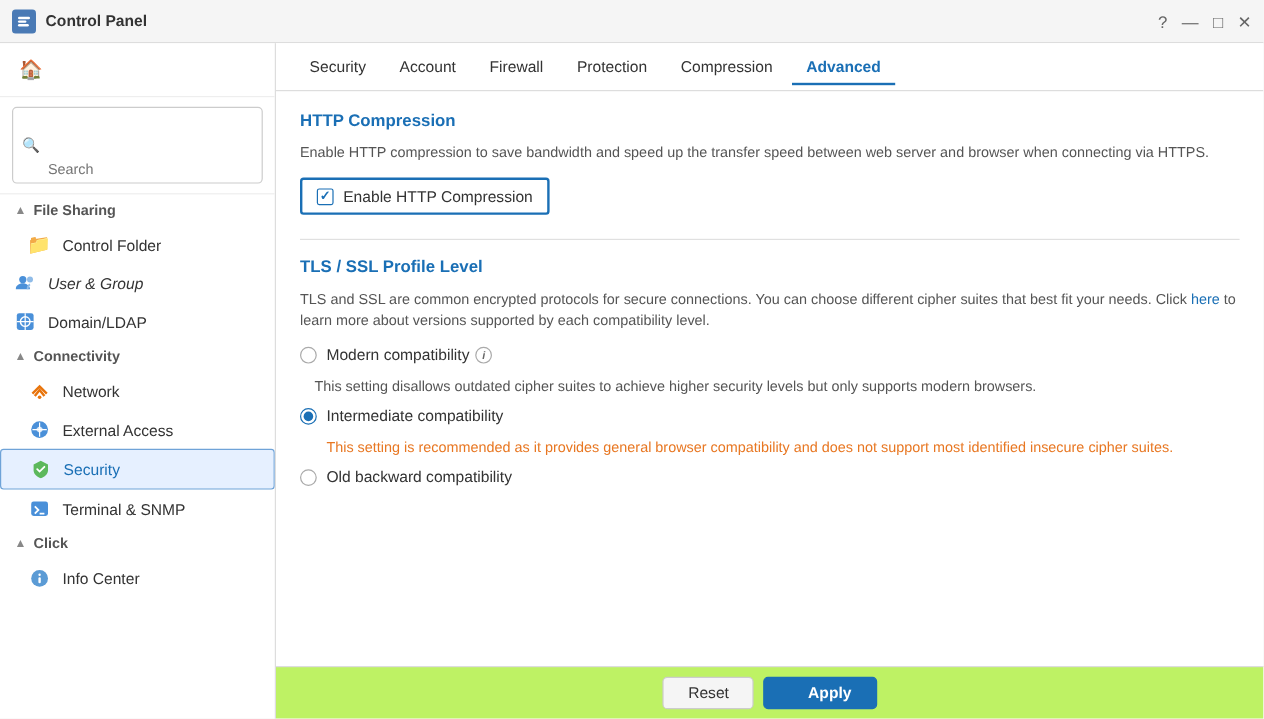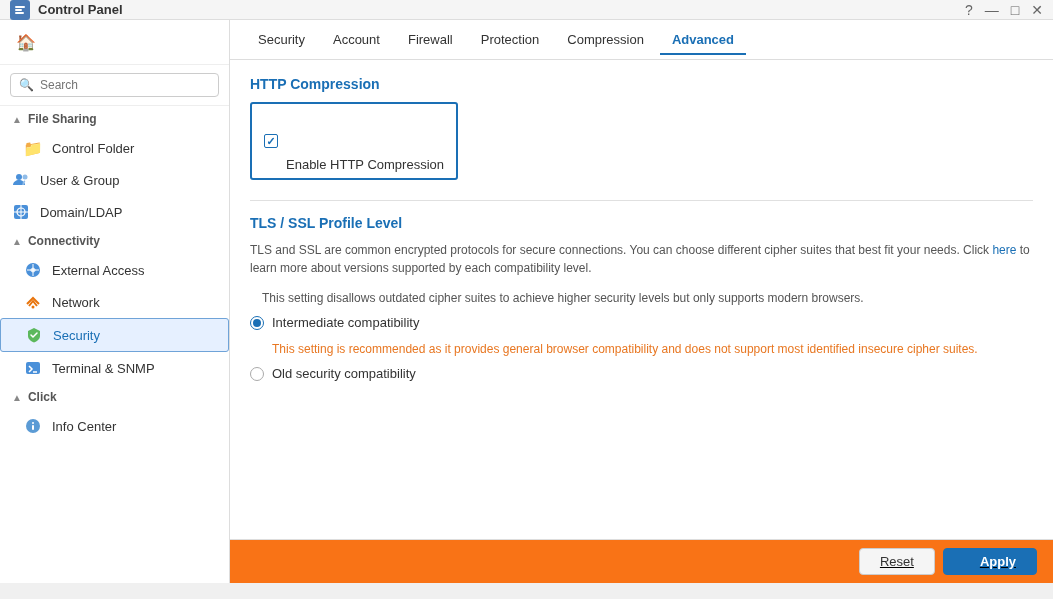--- a/index.html
+++ b/index.html
@@ -2,21 +2,21 @@
 <html><head>
   <meta charset="utf-8">
   <style>
     * { margin: 0; padding: 0; box-sizing: border-box; }
     body { font-family: Arial, sans-serif; font-size: 13px; background: #f0f0f0; width: 1053px; height: 599px; overflow: hidden; }
     
     
     .title-bar {
       display: flex; align-items: center; justify-content: space-between;
       background: #f5f5f5; border-bottom: 1px solid #ddd;
-      height: 20px; padding: 0 10px;
+      height: 36px; padding: 0 10px;
     }
     .title-bar-left { display: flex; align-items: center; gap: 8px; }
     .title-bar-icon { width: 20px; height: 20px; background: #4a7ab5; border-radius: 3px; display: flex; align-items: center; justify-content: center; }
     .title-bar-title { font-size: 13px; font-weight: bold; color: #333; }
     .title-bar-controls { display: flex; gap: 12px; align-items: center; }
     .title-bar-btn { font-size: 14px; color: #666; cursor: pointer; background: none; border: none; }
 
     
     .main-layout { display: flex; height: calc(599px - 36px); }
 
@@ -28,21 +28,21 @@
     }
     .sidebar-search {
       padding: 8px 10px; border-bottom: 1px solid #eee;
     }
     .sidebar-search-inner {
       display: flex; align-items: center; gap: 6px;
       border: 1px solid #ccc; border-radius: 4px; padding: 4px 8px;
       background: #fff;
     }
     .sidebar-search-icon { color: #999; font-size: 12px; }
-    .sidebar-search-input { border: none; outline: none; font-size: 12px; color: #999; width: 100%; background: transparent; }
+    .sidebar-search-input { border: none; outline: none; font-size: 12px; color: #999; width: 100%; background: transparent; margin-top: 40px; }
     
     .sidebar-section-header {
       display: flex; align-items: center; gap: 6px;
       padding: 6px 12px; font-size: 12px; font-weight: bold; color: #555;
       cursor: pointer; user-select: none;
     }
     .sidebar-section-header .caret { font-size: 10px; color: #888; }
     
     .sidebar-item {
       display: flex; align-items: center; gap: 10px;
@@ -81,21 +81,21 @@
       display: inline-flex; align-items: center; gap: 8px;
       border: 2px solid #1a6fb5; border-radius: 3px; padding: 6px 12px;
       margin-bottom: 16px; cursor: pointer;
     }
     .checkbox-box {
       width: 14px; height: 14px; border: 1px solid #1a6fb5;
       background: #fff; display: flex; align-items: center; justify-content: center;
       border-radius: 2px;
     }
     .checkbox-box .check { color: #1a6fb5; font-size: 11px; font-weight: bold; }
-    .checkbox-label { font-size: 13px; color: #333; margin-top: 47px; }
+    .checkbox-label { font-size: 13px; color: #333; }
     
     .divider { border: none; border-top: 1px solid #e0e0e0; margin: 4px 0 14px 0; }
     
     
     .radio-option { display: flex; align-items: flex-start; gap: 8px; margin-bottom: 10px; }
     .radio-circle {
       width: 14px; height: 14px; border-radius: 50%; border: 1px solid #aaa;
       margin-top: 1px; display: flex; align-items: center; justify-content: center;
       flex-shrink: 0; background: #fff;
     }
@@ -108,22 +108,22 @@
     .radio-desc-gray { font-size: 12px; color: #555; margin-left: 12px; margin-bottom: 8px; line-height: 1.5; }
     
     .info-circle {
       display: inline-flex; align-items: center; justify-content: center;
       width: 14px; height: 14px; border-radius: 50%; border: 1px solid #aaa;
       font-size: 9px; color: #666; font-style: italic; font-weight: bold;
     }
     
     
     .content-footer {
-      display: flex; justify-content: flex-end; gap: 8px;
-      padding: 8px 16px; border-top: 1px solid #ddd; background: #f97316; text-decoration: underline;
+      display: flex; justify-content: center; gap: 8px;
+      padding: 8px 16px; border-top: 1px solid #ddd; background: #bef264;
     }
     .btn { padding: 5px 20px; border-radius: 4px; font-size: 13px; cursor: pointer; }
     .btn-reset { background: #f5f5f5; border: 1px solid #ccc; color: #333; }
     .btn-apply { background: #1a6fb5; border: 1px solid #1a6fb5; color: #fff; font-weight: bold; padding-left: 36px; }
     
     a { color: #1a6fb5; text-decoration: none; }
 
     
     .content-body::-webkit-scrollbar { width: 6px; }
     .content-body::-webkit-scrollbar-track { background: #f0f0f0; }
@@ -171,21 +171,21 @@
       <span class="caret">▲</span>
       <span>File Sharing</span>
     </div>
     <div class="sidebar-item">
       <div class="sidebar-item-icon">
         <span class="icon-folder">📁</span>
       </div>
       <span>Control Folder</span>
     </div>
 
-    <div class="sidebar-item" style="padding-left:12px;">
+    <div class="sidebar-item" style="padding-left:12px;font-style:italic;">
       <div class="sidebar-item-icon">
         <svg width="16" height="16" viewBox="0 0 16 16">
             <circle cx="6" cy="5" r="3" fill="#4a90d9"></circle>
             <path d="M0 13c0-3 3-5 6-5s6 2 6 5" fill="#4a90d9"></path>
             <circle cx="12" cy="5" r="2.5" fill="#90bce8"></circle>
             <path d="M10 13c0-2 1-3.5 2-4" stroke="#90bce8" stroke-width="1.5" fill="none"></path>
           </svg>
       </div>
       <span>User &amp; Group</span>
     </div>
@@ -202,37 +202,37 @@
       <span>Domain/LDAP</span>
     </div>
 
     <div class="sidebar-section-header">
       <span class="caret">▲</span>
       <span>Connectivity</span>
     </div>
     <div class="sidebar-item">
       <div class="sidebar-item-icon">
         <svg width="16" height="16" viewBox="0 0 16 16">
+            <path d="M2 10 L8 4 L14 10" stroke="#e8740c" stroke-width="2" fill="none"></path>
+            <path d="M4 12 L8 7 L12 12" stroke="#e8740c" stroke-width="2" fill="none"></path>
+            <circle cx="8" cy="13" r="1.5" fill="#e8740c"></circle>
+          </svg>
+      </div>
+      <span>Network</span>
+    </div>
+    <div class="sidebar-item">
+      <div class="sidebar-item-icon">
+        <svg width="16" height="16" viewBox="0 0 16 16">
             <circle cx="8" cy="8" r="7" fill="#4a90d9"></circle>
             <path d="M5 8 Q8 3 11 8 Q8 13 5 8" fill="white" opacity="0.8"></path>
             <line x1="2" y1="8" x2="14" y2="8" stroke="white" stroke-width="1"></line>
             <line x1="8" y1="2" x2="8" y2="14" stroke="white" stroke-width="1"></line>
           </svg>
       </div>
       <span>External Access</span>
-    </div>
-    <div class="sidebar-item">
-      <div class="sidebar-item-icon">
-        <svg width="16" height="16" viewBox="0 0 16 16">
-            <path d="M2 10 L8 4 L14 10" stroke="#e8740c" stroke-width="2" fill="none"></path>
-            <path d="M4 12 L8 7 L12 12" stroke="#e8740c" stroke-width="2" fill="none"></path>
-            <circle cx="8" cy="13" r="1.5" fill="#e8740c"></circle>
-          </svg>
-      </div>
-      <span>Network</span>
     </div>
     <div class="sidebar-item active">
       <div class="sidebar-item-icon">
         <svg width="16" height="16" viewBox="0 0 16 16">
             <path d="M8 1 L14 4 L14 9 C14 12 11 14.5 8 15.5 C5 14.5 2 12 2 9 L2 4 Z" fill="#5cb85c"></path>
             <path d="M5 8 L7 10 L11 6" stroke="white" stroke-width="1.5" fill="none" stroke-linecap="round"></path>
           </svg>
       </div>
       <span>Security</span>
     </div>
@@ -271,47 +271,55 @@
       <div class="tab">Firewall</div>
       <div class="tab">Protection</div>
       <div class="tab">Compression</div>
       <div class="tab active">Advanced</div>
     </div>
 
     <div class="content-body">
 
       <div>
         <div class="section-title">HTTP Compression</div>
+        <div class="section-desc">Enable HTTP compression to save bandwidth and speed up the transfer speed between web server and browser when connecting via HTTPS.</div>
         <div class="checkbox-row">
           <div class="checkbox-box">
             <span class="check">✓</span>
           </div>
           <span class="checkbox-label">Enable HTTP Compression</span>
         </div>
       </div>
 
       <hr class="divider">
 
       <div>
         <div class="section-title">TLS / SSL Profile Level</div>
         <div class="section-desc">
           <span>TLS and SSL are common encrypted protocols for secure connections. You can choose different cipher suites that best fit your needs. Click </span><a href="#">here</a><span> to learn more about versions supported by each compatibility level.</span>
         </div>
 
+        <div class="radio-option">
+          <div class="radio-circle"></div>
+          <span class="radio-label">
+            <span>Modern compatibility</span>
+            <span class="info-circle">i</span>
+          </span>
+        </div>
         <div class="radio-desc-gray">This setting disallows outdated cipher suites to achieve higher security levels but only supports modern browsers.</div>
 
         <div class="radio-option">
           <div class="radio-circle selected"></div>
           <span class="radio-label">Intermediate compatibility</span>
         </div>
         <div class="radio-desc">This setting is recommended as it provides general browser compatibility and does not support most identified insecure cipher suites.</div>
 
         <div class="radio-option">
           <div class="radio-circle"></div>
-          <span class="radio-label">Old security compatibility</span>
+          <span class="radio-label">Old backward compatibility</span>
         </div>
       </div>
     </div>
 
     <div class="content-footer">
       <button class="btn btn-reset">Reset</button>
       <button class="btn btn-apply">Apply</button>
     </div>
   </div>
 </div>

